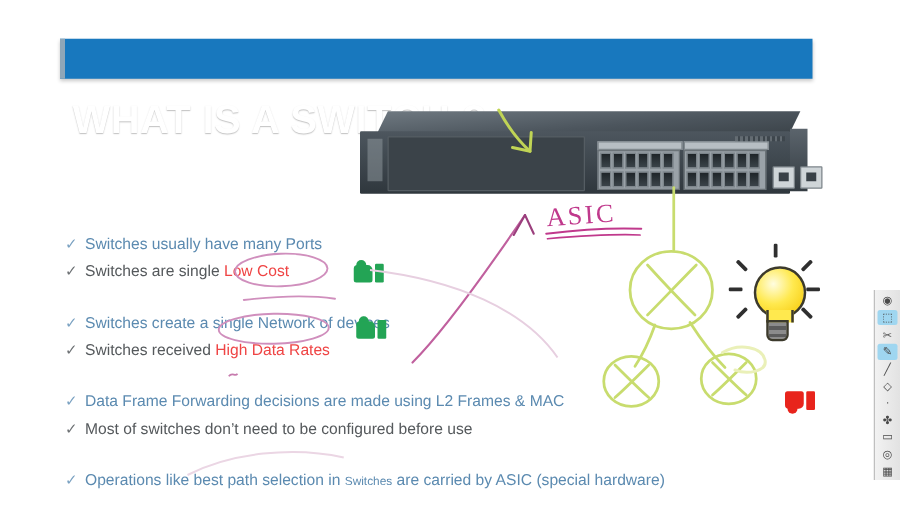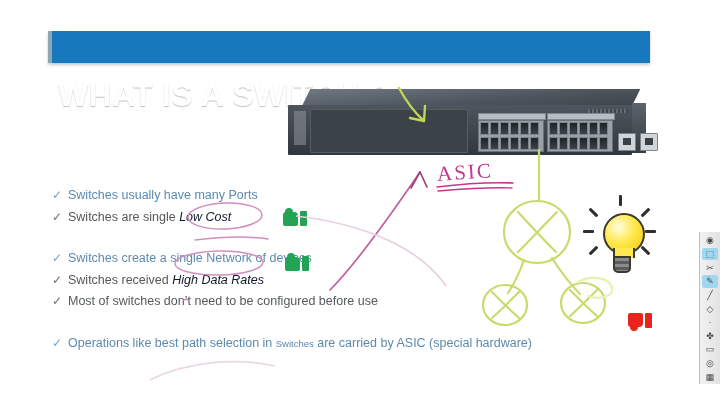--- a/index.html
+++ b/index.html
@@ -143,21 +143,21 @@
   }
   .bullet .tick {
     display: inline-block;
     width: 16px;
     color: #6e7275;
     font-size: 12px;
   }
   .bullet.blue { color: #5b8ab0; margin-top: 20px; }
   .bullet.gray { color: #55595c; }
   .bullet.blue .tick { color: #7ba2c2; }
-  .hl-green { color: #0f172a; font-style: italic; }
+  .hl-green { color: #ef4444; }
   .hl-red { color: #e0453c; }
   .small-word { font-size: 9.5px; }
 
   
   .thumb {
     position: absolute;
     width: 26px; height: 20px;
   }
   .thumb .pad {
     position: absolute; left: 0; top: 4px;
@@ -305,20 +305,21 @@
     <div class="uplink" id="uplink-2">
         <i></i>
       </div>
   </div>
 
   <div id="bullets">
       <div class="bullet blue"><span class="tick">✓</span><span>Switches usually have many Ports</span></div>
       <div class="bullet gray"><span class="tick">✓</span><span>Switches are single </span><span class="hl-green">Low Cost</span></div>
       <div class="bullet blue"><span class="tick">✓</span><span>Switches create a single Network of devices</span></div>
       <div class="bullet gray"><span class="tick">✓</span><span>Switches received </span><span class="hl-green">High Data Rates</span></div>
+      <div class="bullet blue"><span class="tick">✓</span><span>Data Frame Forwarding decisions are made using L2 Frames &amp; MAC</span></div>
       <div class="bullet gray"><span class="tick">✓</span><span>Most of switches don’t need to be configured before use</span></div>
       <div class="bullet blue"><span class="tick">✓</span><span>Operations like best path selection in </span><span class="small-word">Switches</span><span> are carried by ASIC (special hardware)</span></div>
     </div>
 
   <div class="thumb up" style="left:283px; top:208px;">
     <span class="digit"></span>
       <span class="pad"></span>
       <span class="bar"></span>
   </div>
   <div class="thumb up" style="left:285px; top:253px;">

